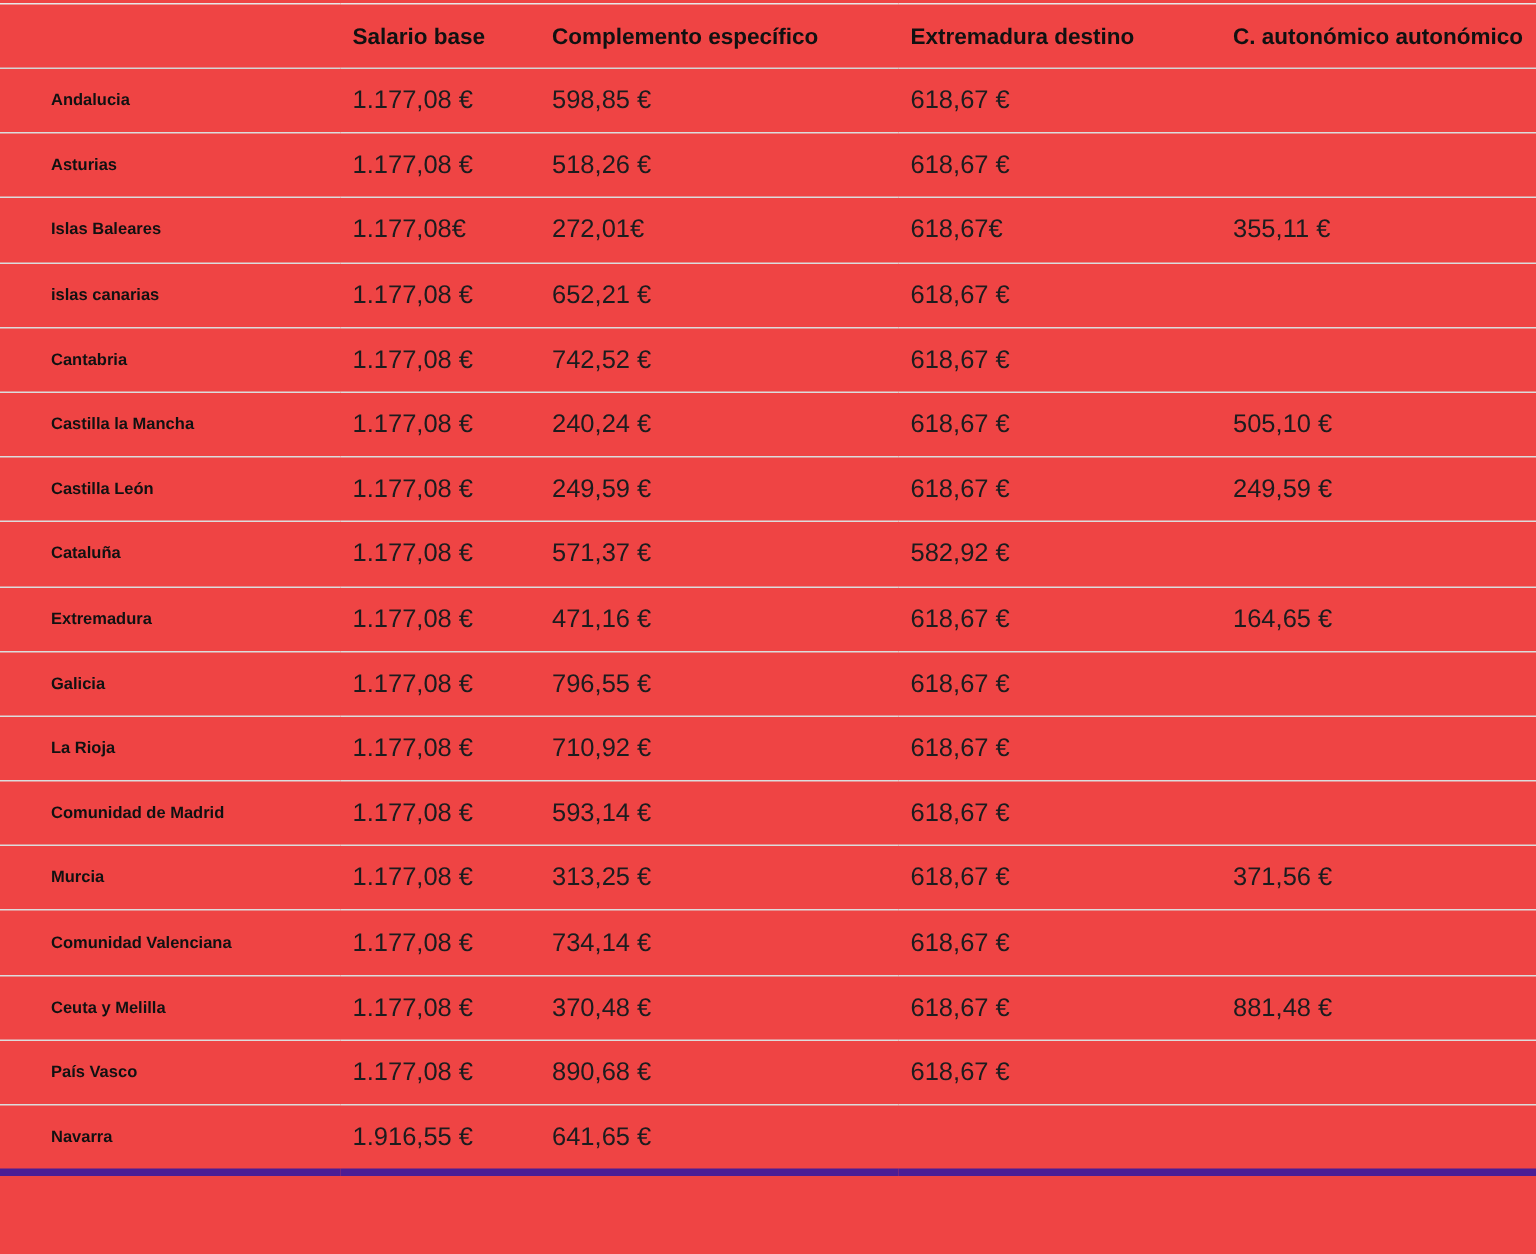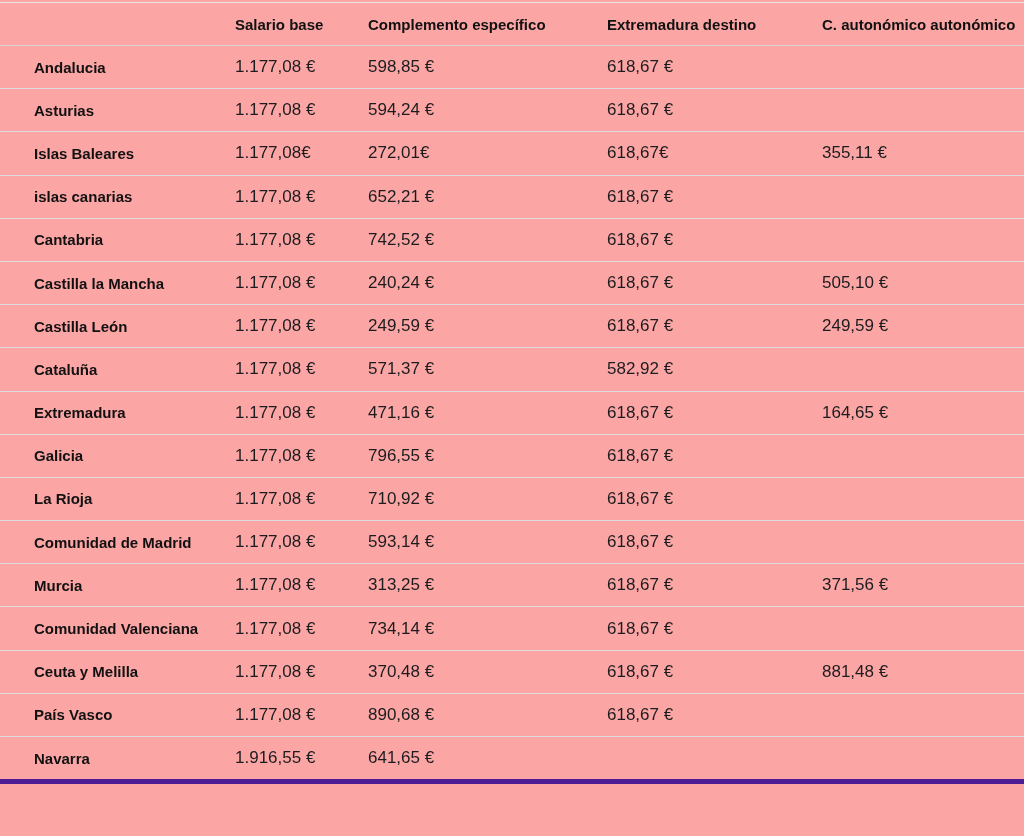--- a/index.html
+++ b/index.html
@@ -6,21 +6,21 @@
     margin: 0;
     padding: 0;
     background: #ffffff;
     font-family: "Liberation Sans", sans-serif;
     color: #1c1c1e;
     -webkit-font-smoothing: antialiased;
   }
   .page {
     width: 1024px;
     height: 836px;
-    background: #fca5a5;
+    background: #ef4444;
     overflow: hidden;
   }
   table.salary-table {
     width: 1024px;
     table-layout: fixed;
     border-collapse: collapse;
     margin-top: 2px;
     border-top: 1px solid #e7e7e7;
   }
   col.c-region   { width: 227px; }
@@ -44,21 +44,21 @@
   tbody th, tbody td {
     height: 42.2px;
     vertical-align: middle;
     text-align: left;
     padding: 0 4px 0 8px;
     border-bottom: 1px solid #dcdcdc;
     white-space: nowrap;
     overflow: hidden;
   }
   tbody th.region {
-    font-size: 15px;
+    font-size: 11px;
     font-weight: bold;
     color: #111111;
     padding-left: 34px;
   }
   tbody td.value {
     font-size: 17px;
     font-weight: normal;
     color: #1c1c1e;
   }
   tbody tr:last-child th,
@@ -91,21 +91,21 @@
         <tr>
           <th class="region">Andalucia</th>
           <td class="value">1.177,08 €</td>
           <td class="value">598,85 €</td>
           <td class="value">618,67 €</td>
           <td class="value"></td>
         </tr>
         <tr>
           <th class="region">Asturias</th>
           <td class="value">1.177,08 €</td>
-          <td class="value">594,24 €</td>
+          <td class="value">518,26 €</td>
           <td class="value">618,67 €</td>
           <td class="value"></td>
         </tr>
         <tr>
           <th class="region">Islas Baleares</th>
           <td class="value">1.177,08€</td>
           <td class="value">272,01€</td>
           <td class="value">618,67€</td>
           <td class="value">355,11 €</td>
         </tr>

